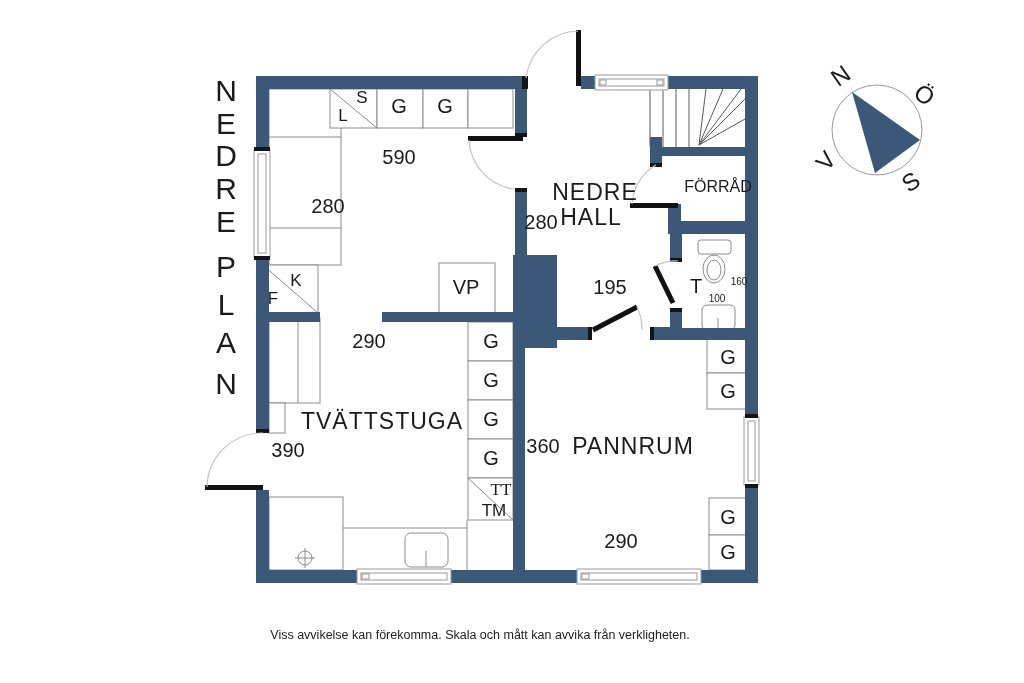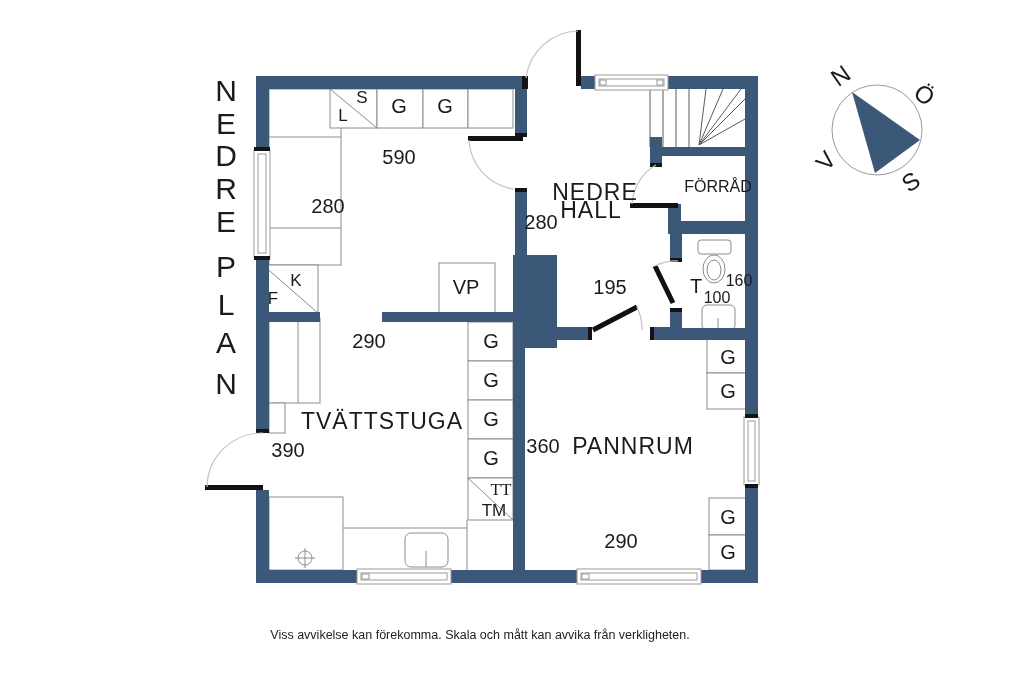--- a/index.html
+++ b/index.html
@@ -11,21 +11,21 @@
   .cap  { fill:#141414; }
   .furn { fill:#ffffff; stroke:#8c8c8c; stroke-width:1; }
   .thin { stroke:#8c8c8c; stroke-width:1; fill:none; }
   .stair { stroke:#5a5a5a; stroke-width:1; fill:none; }
   .arc { stroke:#c3c3c3; stroke-width:1.2; fill:none; }
   .leaf { fill:var(--door,#111); }
   .leafline { stroke:var(--door,#111); stroke-width:5; }
   .win { fill:#ffffff; stroke:#9a9a9a; stroke-width:1; }
   .winline { stroke:#9a9a9a; stroke-width:1; fill:none; }
   .lbl { position:absolute; transform:translate(-50%,-50%); color:#1b1b1b; white-space:nowrap; }
-  .s13 { font-size:16px; }
+  .s13 { font-size:10px; }
   .s16 { font-size:16px; }
   .s18 { font-size:17px; }
   .s20 { font-size:20px; }
   .s23 { font-size:23px; letter-spacing:1px; }
   .plan-letter { position:absolute; font-size:30px; color:#1b1b1b; transform:translateX(-50%); }
   .compass-letter { position:absolute; font-size:24px; color:#1b1b1b; }
   .footer { position:absolute; left:480px; top:635px; transform:translate(-50%,-50%);
             font-size:12.5px; color:#222; white-space:nowrap; }
 </style>
 </head>
@@ -223,21 +223,21 @@
       <span class="plan-letter" style="left: 226px; top: 250px;">P</span>
       <span class="plan-letter" style="left: 226px; top: 288px;">L</span>
       <span class="plan-letter" style="left: 226px; top: 326px;">A</span>
       <span class="plan-letter" style="left: 226px; top: 367px;">N</span>
     </div>
 
   <span class="lbl s20" style="left:399px; top:157px;">590</span>
   <span class="lbl s20" style="left:328px; top:206px;">280</span>
 
   <span class="lbl s23" style="left:595px; top:192px;">NEDRE</span>
-  <span class="lbl s23" style="left:591px; top:210px;">HALL</span>
+  <span class="lbl s23" style="left:591px; top:217px;">HALL</span>
   <span class="lbl s20" style="left:541px; top:222px;">280</span>
   <span class="lbl s20" style="left:610px; top:287px;">195</span>
 
   <span class="lbl s16" style="left:718px; top:187px;">FÖRRÅD</span>
 
   <span class="lbl s20" style="left:696px; top:286px;">T</span>
   <span class="lbl s13" style="left:739px; top:281px;">160</span>
   <span class="lbl s13" style="left:717px; top:298px;">100</span>
 
   <span class="lbl s20" style="left:369px; top:341px;">290</span>

